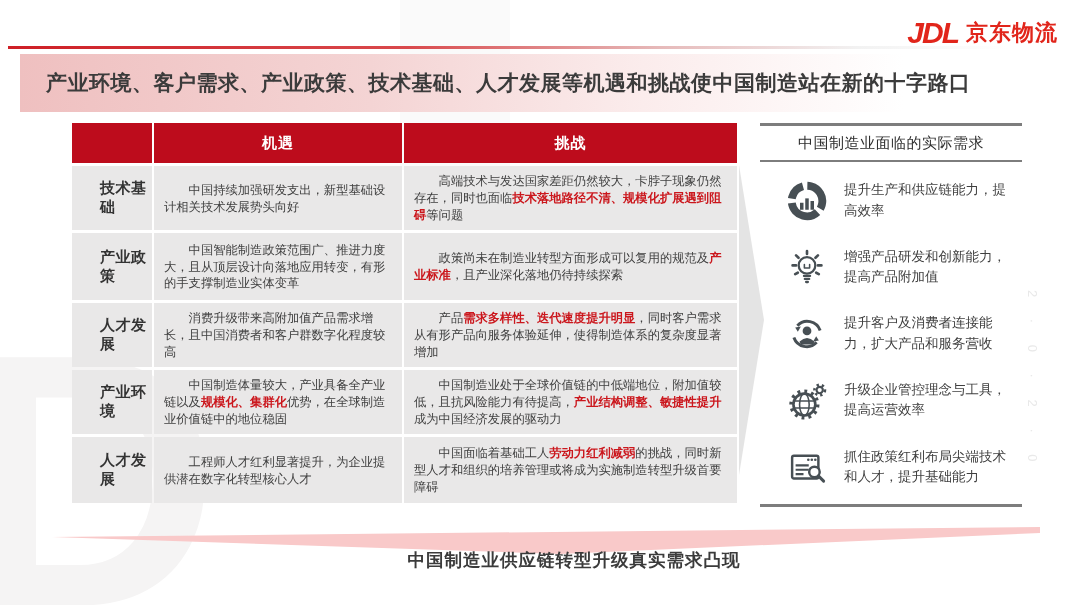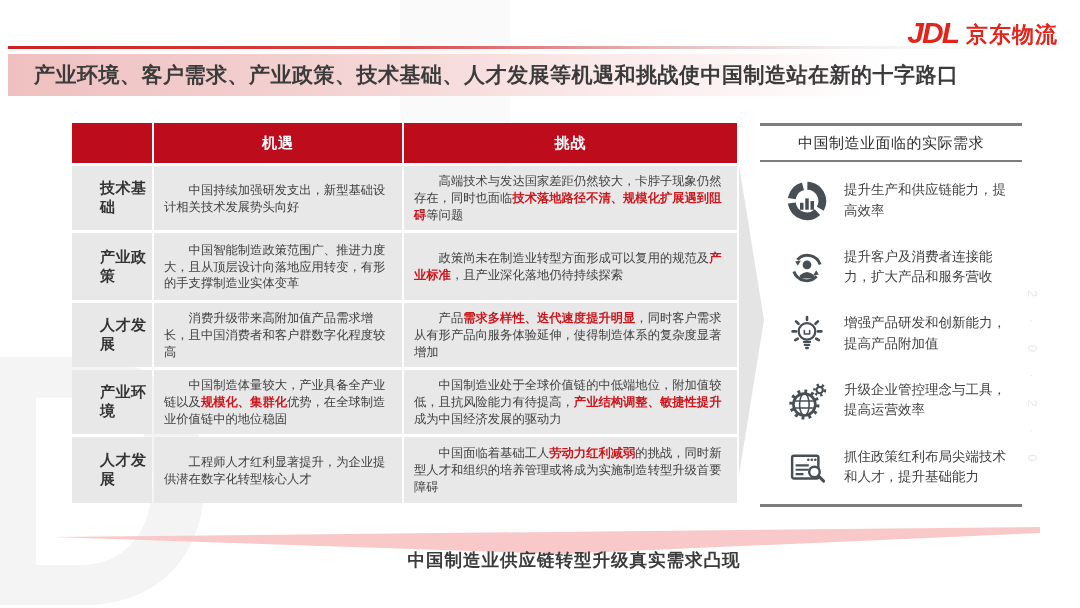--- a/index.html
+++ b/index.html
@@ -8,27 +8,27 @@
   .slide { position:relative; width:1080px; height:608px; background:#fff; overflow:hidden; }
 
   
   .bg-letter { position:absolute; left:-40px; top:300px; font-size:360px; font-weight:bold;
     color:#f5f4f4; z-index:0; line-height:1; user-select:none; }
   .bg-band { position:absolute; left:400px; top:0; width:110px; height:170px; background:#fafafa; z-index:0; }
 
   
   .top-line { position:absolute; left:8px; top:46px; width:1000px; height:3px;
     background:linear-gradient(to right,#ce1f26 0%,#d9494c 40%,#e6b9b9 65%,#f2f2f2 85%,rgba(255,255,255,0) 100%); z-index:2; }
-  .title-strip { position:absolute; left:8px; top:54px; width:1004px; height:42px; z-index:2;
+  .title-strip { position:absolute; left:20px; top:54px; width:1004px; height:58px; z-index:2;
     background:linear-gradient(to right,#efc0c0 0%,#f4d4d4 35%,#fbecec 62%,#ffffff 88%);
     display:flex; align-items:center; padding-left:26px; }
   .slide-title { font-size:21px; font-weight:bold; color:#3b3b3b; letter-spacing:0.5px; }
 
   
-  .logo { position:absolute; right:22px; top:16px; z-index:2; display:flex; align-items:flex-end; gap:8px; color:#e1251b; }
+  .logo { position:absolute; right:22px; top:16px; z-index:2; display:flex; align-items:center; gap:8px; color:#e1251b; }
   .logo-jdl { font-size:30px; font-weight:900; font-style:italic; letter-spacing:-2px; }
   .logo-cn { font-size:22px; font-weight:bold; letter-spacing:1px; }
 
   
   .matrix { position:absolute; left:72px; top:123px; width:665px; z-index:2; }
   .t-head, .t-row { display:grid; grid-template-columns:80px 248px 1fr; column-gap:2px; }
   .t-head { height:40px; }
   .t-head > div { background:#bd0c1c; color:#fff; font-size:15px; font-weight:bold;
     display:flex; align-items:center; justify-content:center; letter-spacing:1px; }
   .t-row { margin-top:3px; }
@@ -154,48 +154,48 @@
               <rect x="22" y="21" width="4" height="13"></rect>
               <rect x="28" y="24" width="4" height="10"></rect>
             </g>
           </svg>
         </span>
         <span class="p-text">提升生产和供应链能力，提高效率</span>
       </div>
 
       <div class="p-item">
         <span class="p-icon">
-          <svg viewBox="0 0 48 48" width="42" height="42">
-            <g fill="#474f54">
-              <circle cx="24" cy="20.5" r="5"></circle>
-              <path d="M15.5 32.5 q8.5 -8 17 0 l-1.5 3.5 h-14 z"></path>
-            </g>
-            <g fill="none" stroke="#474f54" stroke-width="3.4">
-              <path d="M39 20 a15.5 15.5 0 0 0 -26 -5.5"></path>
-              <path d="M9 28 a15.5 15.5 0 0 0 26 5.5"></path>
-            </g>
-            <g fill="#474f54">
-              <path d="M10.5 16.5 l6.5 -1 -3.5 6 z"></path>
-              <path d="M37.5 31.5 l-6.5 1 3.5 -6 z"></path>
-            </g>
-          </svg>
-        </span>
-        <span class="p-text">提升客户及消费者连接能力，扩大产品和服务营收</span>
-      </div>
-
-      <div class="p-item">
-        <span class="p-icon">
           <svg viewBox="0 0 48 48" width="42" height="42" fill="none" stroke="#474f54" stroke-width="2.6" stroke-linecap="round">
             <circle cx="24" cy="21" r="9.5"></circle>
             <path d="M21 24 v-4 m6 4 v-4 m-6 4 h6" stroke-width="1.8"></path>
             <path d="M20.5 33 h7 M21.5 36.5 h5 M23 40 h2"></path>
             <path d="M24 4.5 v3.5 M7.5 21 h4 M36.5 21 h4 M11.5 9.5 l2.8 2.8 M36.5 9.5 l-2.8 2.8 M10.5 31 l3-1.6 M37.5 31 l-3-1.6" stroke-width="3"></path>
           </svg>
         </span>
         <span class="p-text">增强产品研发和创新能力，提高产品附加值</span>
+      </div>
+
+      <div class="p-item">
+        <span class="p-icon">
+          <svg viewBox="0 0 48 48" width="42" height="42">
+            <g fill="#474f54">
+              <circle cx="24" cy="20.5" r="5"></circle>
+              <path d="M15.5 32.5 q8.5 -8 17 0 l-1.5 3.5 h-14 z"></path>
+            </g>
+            <g fill="none" stroke="#474f54" stroke-width="3.4">
+              <path d="M39 20 a15.5 15.5 0 0 0 -26 -5.5"></path>
+              <path d="M9 28 a15.5 15.5 0 0 0 26 5.5"></path>
+            </g>
+            <g fill="#474f54">
+              <path d="M10.5 16.5 l6.5 -1 -3.5 6 z"></path>
+              <path d="M37.5 31.5 l-6.5 1 3.5 -6 z"></path>
+            </g>
+          </svg>
+        </span>
+        <span class="p-text">提升客户及消费者连接能力，扩大产品和服务营收</span>
       </div>
 
       <div class="p-item">
         <span class="p-icon">
           <svg viewBox="0 0 48 48" width="42" height="42" fill="none" stroke="#474f54">
             <circle cx="21" cy="28" r="12.5" stroke-width="3"></circle>
             <circle cx="21" cy="28" r="15" stroke-width="4.5" stroke-dasharray="3.2 4.6"></circle>
             <ellipse cx="21" cy="28" rx="5.5" ry="12.5" stroke-width="1.8"></ellipse>
             <path d="M9.2 24 h23.6 M9.2 32 h23.6" stroke-width="1.8"></path>
             <circle cx="38.5" cy="11.5" r="3.6" stroke-width="2.4"></circle>

